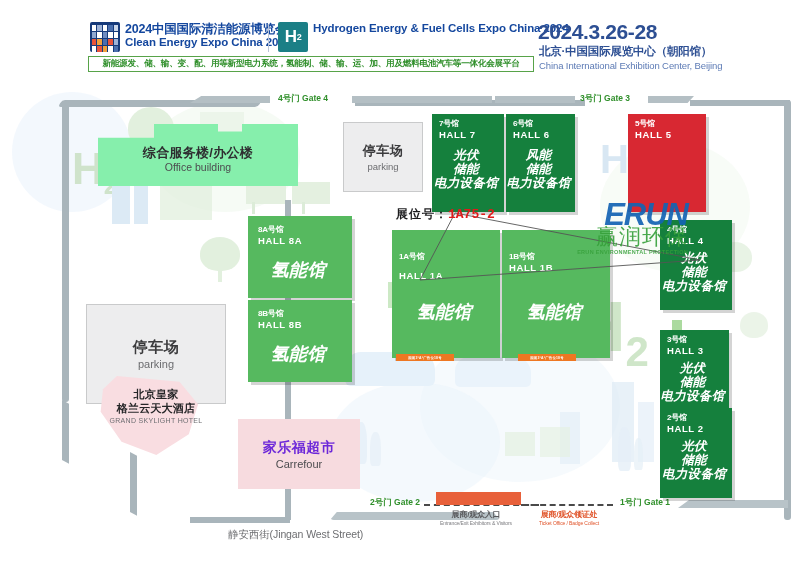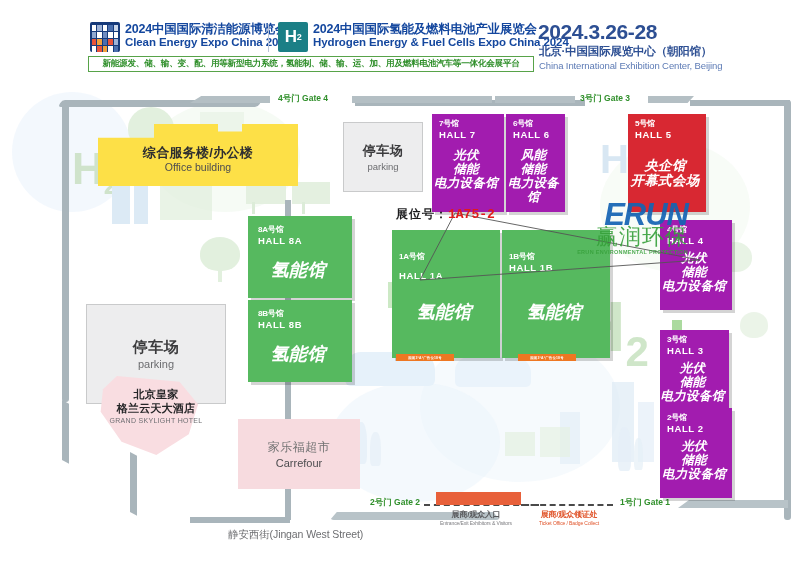--- a/index.html
+++ b/index.html
@@ -78,38 +78,38 @@
   .hall {
     position: absolute; color: #fff; overflow: visible;
     box-shadow: 3px 3px 0 rgba(0,0,0,.17);
   }
   .hall .hall-no { position: absolute; left: 7px; top: 5px; font-size: 8px; font-weight: 700; letter-spacing: -.2px; line-height: 1.25; }
   .hall .hall-en { position: absolute; left: 7px; top: 15px; font-size: 9.5px; font-weight: 700; letter-spacing: .6px; }
   .hall .hall-type {
     position: absolute; left: 0; right: 4px; text-align: center;
     font-weight: 700; font-style: italic; line-height: 1.12; letter-spacing: .3px;
   }
-  .hall.blue { background: #a21caf; }
+  .hall.blue { background: #15803d; }
   .hall.red { background: #d82832; }
   .hall.green { background: #56b95f; }
   .hall.green .hall-no, .hall.green .hall-en { color: #ffffff; }
 
   
   .grey-block {
     position: absolute; background: #ededee; border: 1px solid #c9cacb;
     display: flex; flex-direction: column; align-items: center; justify-content: center;
   }
   .grey-block .cn { font-size: 13px; font-weight: 700; color: #3b3b3d; letter-spacing: .5px; }
   .grey-block .en { font-size: 9.5px; color: #6c6d70; margin-top: 1px; }
 
   
   .pink-block { position: absolute; background: #f7dbdf; display: flex; flex-direction: column; align-items: center; justify-content: center; }
-  .pink-block .cn { font-size: 12px; font-weight: 400; color: #737373; letter-spacing: .5px; }
+  .pink-block .cn { font-size: 14px; font-weight: 700; color: #6d28d9; letter-spacing: .5px; }
   .pink-block .en { font-size: 11px; color: #4c4c4f; margin-top: 1px; }
-  #office-building { position: absolute; background: #fde047; }
+  #office-building { position: absolute; background: #86efac; }
   #office-building .cn { position: absolute; left: 0; right: 0; top: 20px; text-align: center; font-size: 13px; font-weight: 700; color: #2e2e30; letter-spacing: .3px; }
   #office-building .en { position: absolute; left: 0; right: 0; top: 37px; text-align: center; font-size: 10.5px; color: #4c4c4f; }
 
   #hotel-shape {
     position: absolute; background: #f9dde1;
     clip-path: polygon(18% 0%, 72% 6%, 88% 30%, 80% 62%, 52% 84%, 22% 70%, 4% 38%, 6% 14%);
   }
   #hotel-label { position: absolute; text-align: center; width: 120px; }
   #hotel-label .cn1, #hotel-label .cn2 { font-size: 11px; font-weight: 700; color: #262628; line-height: 1.25; letter-spacing: .2px; }
   #hotel-label .en { font-size: 7px; color: #6e6e72; letter-spacing: .3px; margin-top: 1px; }
@@ -198,21 +198,20 @@
     </div>
 
     <div id="divider-1"></div>
 
     <div class="logo-block" id="logo-hydrogen">
       <div class="logo-mark" id="h2-mark">
         <span>H</span>
           <sub>2</sub>
       </div>
       <div class="logo-text">
-        <div class="logo-cn">2024中国国际氢能及燃料电池产业展览会</div>
         <div class="logo-en">Hydrogen  Energy &amp; Fuel Cells Expo China 2024</div>
       </div>
     </div>
 
     <div id="tagline">
       <span>新能源发、储、输、变、配、用等新型电力系统，氢能制、储、输、运、加、用及燃料电池汽车等一体化会展平台</span>
     </div>
 
     <div id="event-date">2024.3.26-28</div>
     <div id="venue-en">China International Exhibition Center, Beijing</div>
@@ -320,37 +319,33 @@
     <div class="hall blue" style="left:432px;top:32px;width:72px;height:98px">
       <div class="hall-no">7号馆</div>
       <div class="hall-en">HALL 7</div>
       <div class="hall-type" style="top:34px;font-size:12.5px">
         <div>光伏</div>
         <div>储能</div>
         <div style="font-size:12.5px">电力设备馆</div>
       </div>
     </div>
 
-    <div class="hall blue" style="left:506px;top:32px;width:59px;height:98px">
+    <div class="hall blue" style="left:506px;top:32px;width:69px;height:98px">
       <div class="hall-no">6号馆</div>
       <div class="hall-en">HALL 6</div>
       <div class="hall-type" style="top:34px;font-size:12.5px">
         <div>风能</div>
         <div>储能</div>
         <div style="font-size:12.5px">电力设备馆</div>
       </div>
     </div>
 
     <div class="hall red" style="left:628px;top:32px;width:78px;height:98px">
       <div class="hall-no">5号馆</div>
       <div class="hall-en">HALL 5</div>
-      <div class="hall-type" style="top:44px;font-size:13.5px">
-        <div>央企馆</div>
-        <div>开幕式会场</div>
-      </div>
     </div>
 
     <div class="hall blue" style="left:660px;top:138px;width:72px;height:90px">
       <div class="hall-no">4号馆</div>
       <div class="hall-en">HALL 4</div>
       <div class="hall-type" style="top:31px;font-size:12.5px">
         <div>光伏</div>
         <div>储能</div>
         <div>电力设备馆</div>
       </div>

